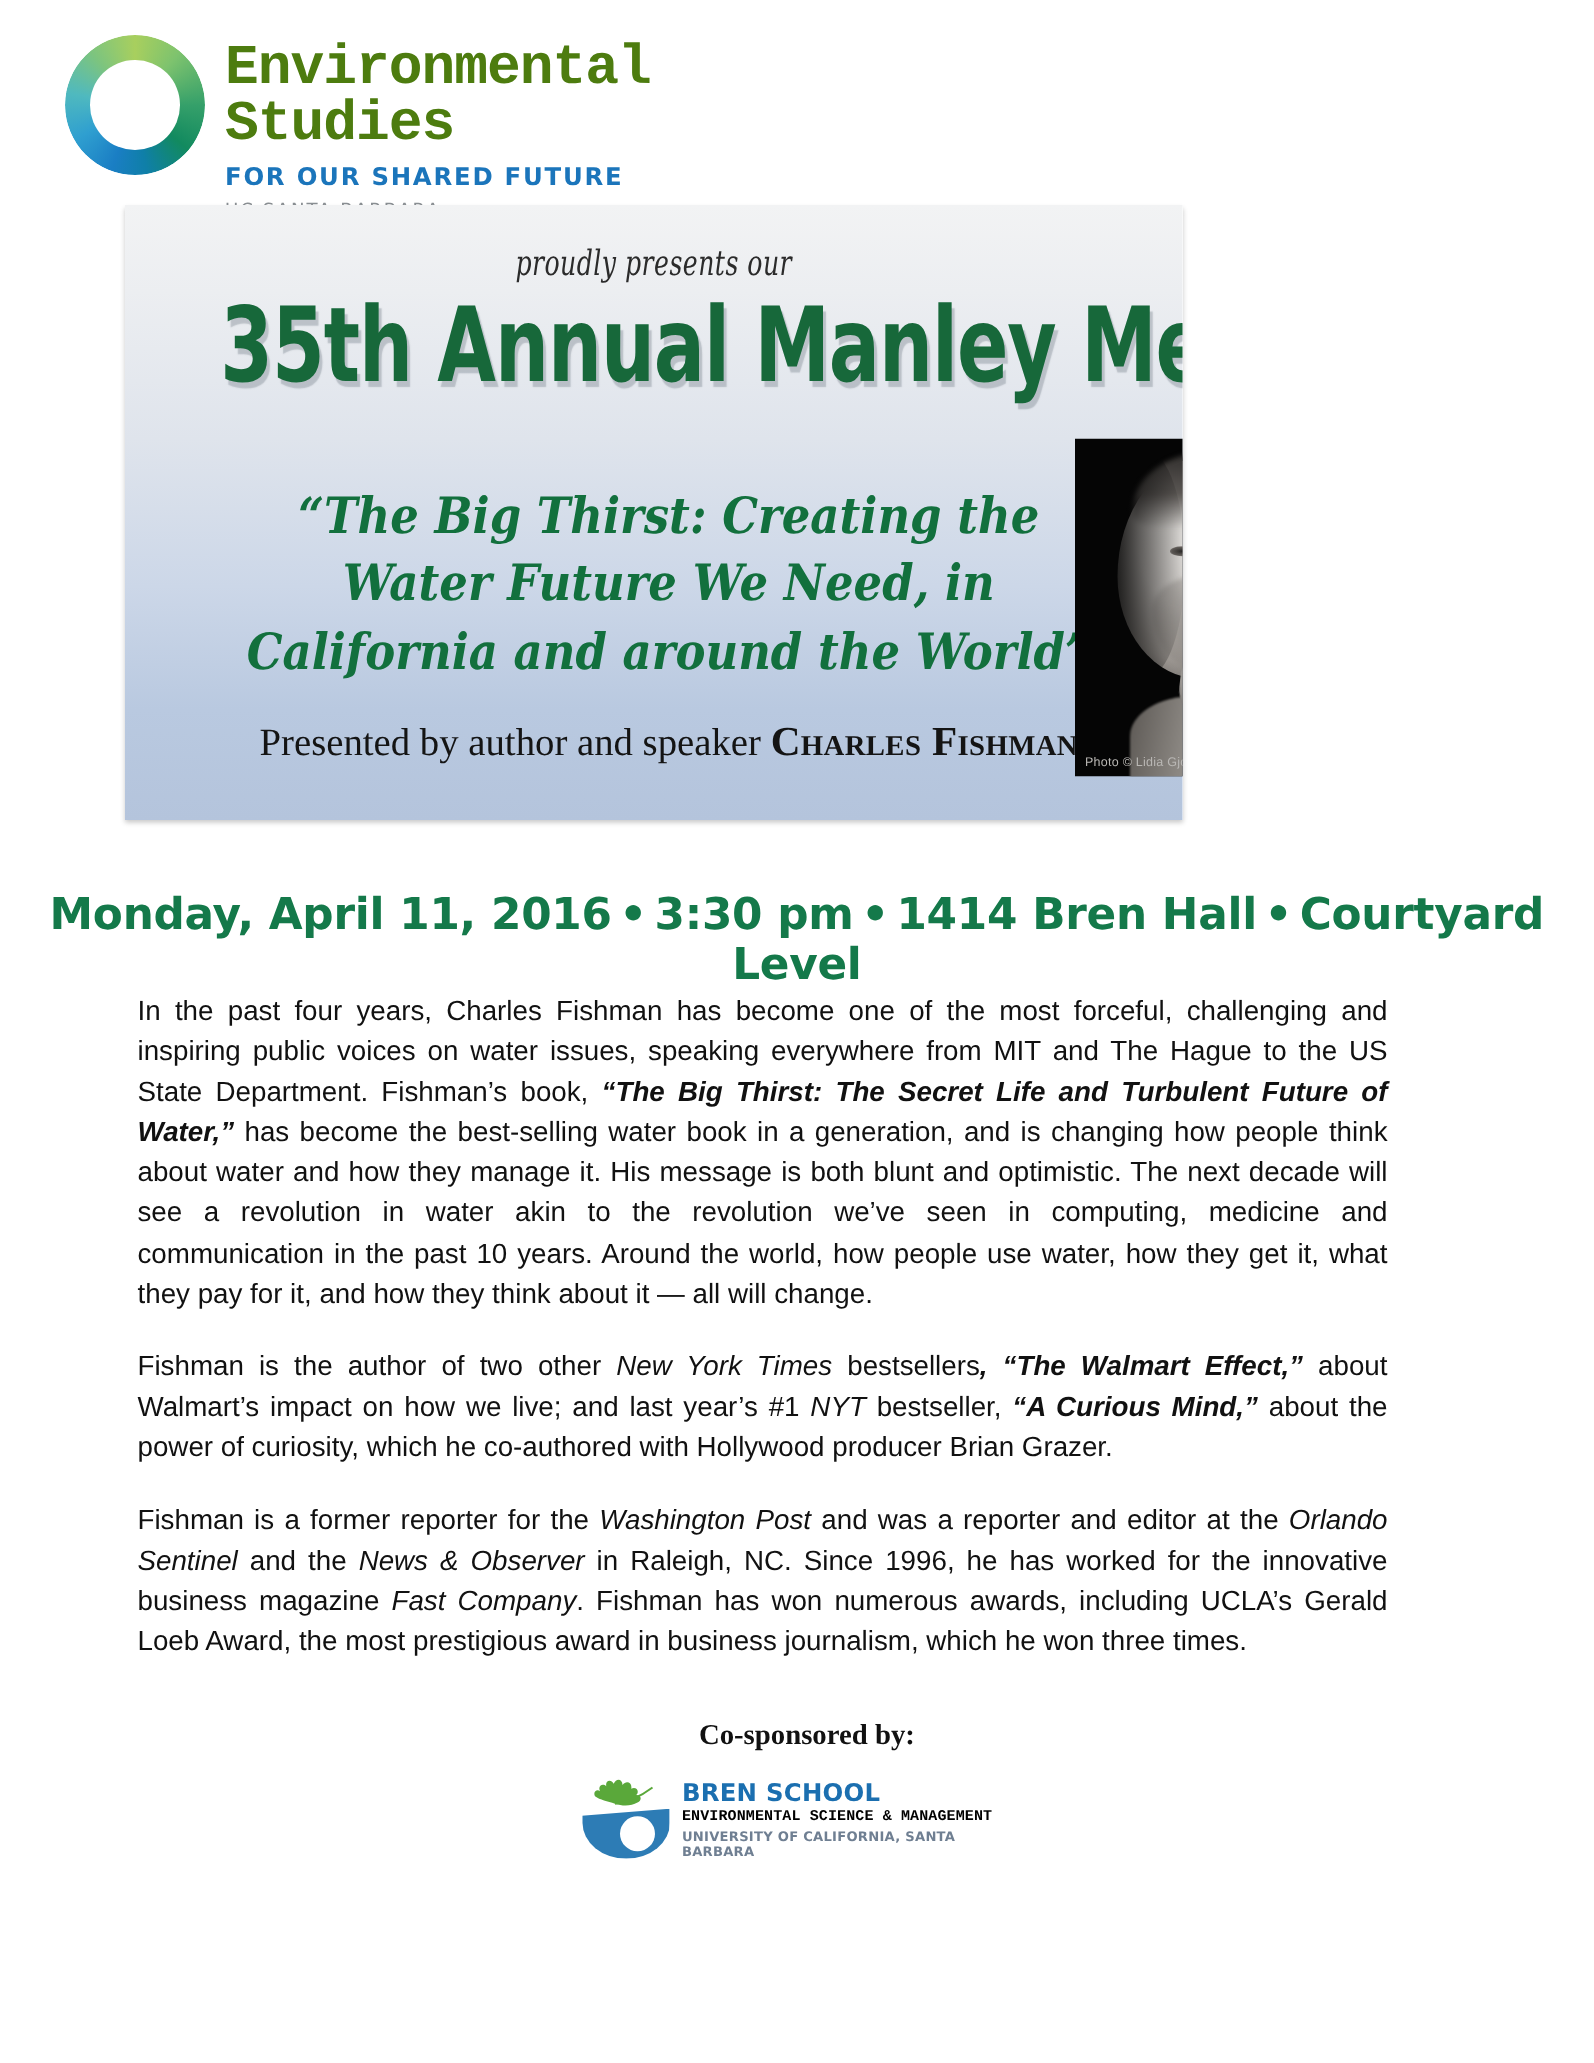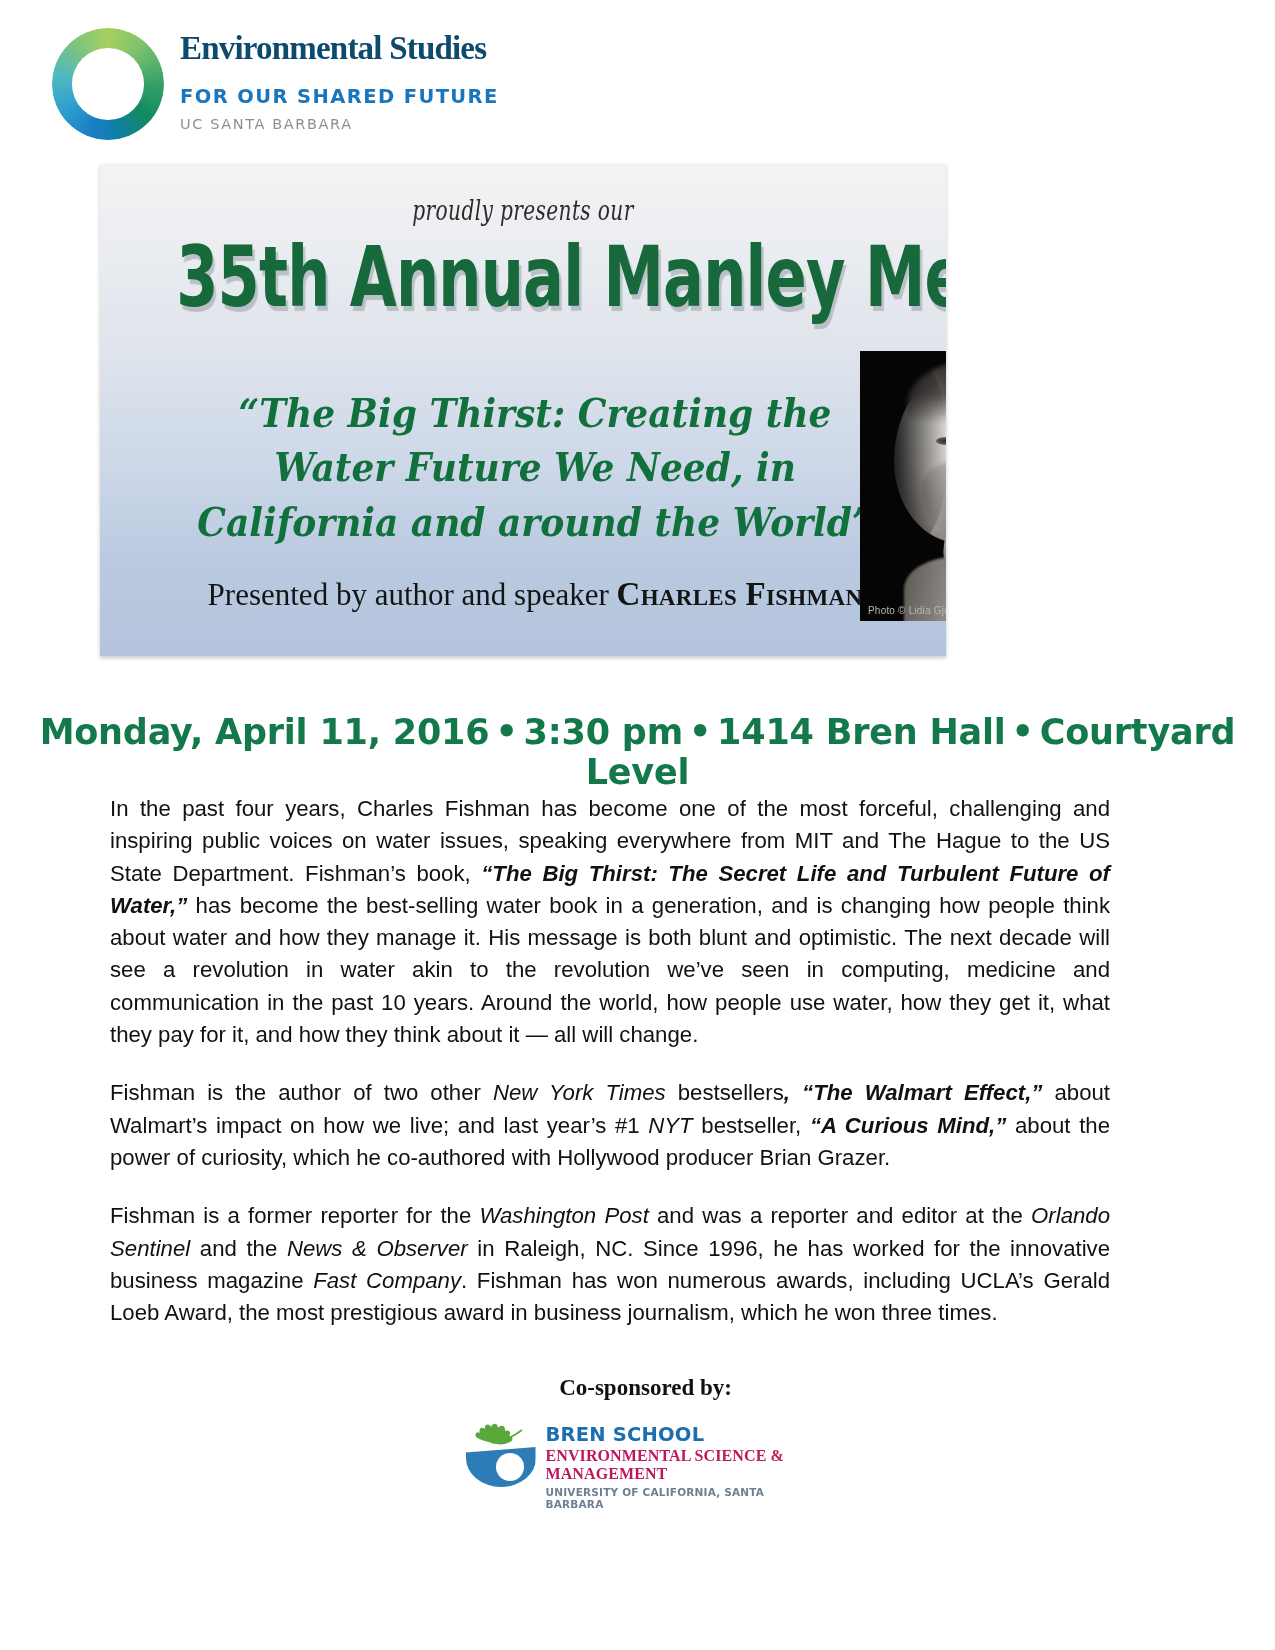--- a/index.html
+++ b/index.html
@@ -56,34 +56,34 @@
     height: 64%;
     border-radius: 50%;
     background: #ffffff;
   }
   .logo-text {
     position: absolute;
     left: 128px;
     top: 6px;
   }
   .logo-title {
-    font-family: Liberation Serif, serif;
-    font-size: 33px;
-    font-weight: bold;
-    color: #0c4a6e;
+    font-family: Liberation Mono, monospace;
+    font-size: 45px;
+    font-weight: bold;
+    color: #4d7c0f;
     letter-spacing: -0.8px;
     line-height: 1;
   }
   .logo-sub {
     font-family: "DejaVu Sans", sans-serif;
     font-size: 19.5px;
     font-weight: bold;
     color: #1b75bb;
     letter-spacing: 1.4px;
-    margin-top: 20px;
+    margin-top: 8px;
   }
   .logo-sub2 {
     font-family: "DejaVu Sans", sans-serif;
     font-size: 14.5px;
     color: #8a8f93;
     letter-spacing: 1.6px;
     margin-top: 8px;
   }
 
   
@@ -378,24 +378,24 @@
   }
   .bren-l1 {
     font-family: "DejaVu Sans", sans-serif;
     font-weight: bold;
     font-size: 19.5px;
     color: #1b6fb0;
     letter-spacing: 0.2px;
     line-height: 1.05;
   }
   .bren-l2 {
-    font-family: Liberation Serif, serif;
-    font-weight: bold;
-    font-size: 16px;
-    color: #be185d;
+    font-family: Liberation Mono, monospace;
+    font-weight: bold;
+    font-size: 12px;
+    color: #000000;
     letter-spacing: 0.1px;
     line-height: 1.1;
     margin-top: 2px;
   }
   .bren-l3 {
     font-family: "DejaVu Sans", sans-serif;
     font-weight: bold;
     font-size: 10.5px;
     color: #6f7f92;
     letter-spacing: 0.2px;

